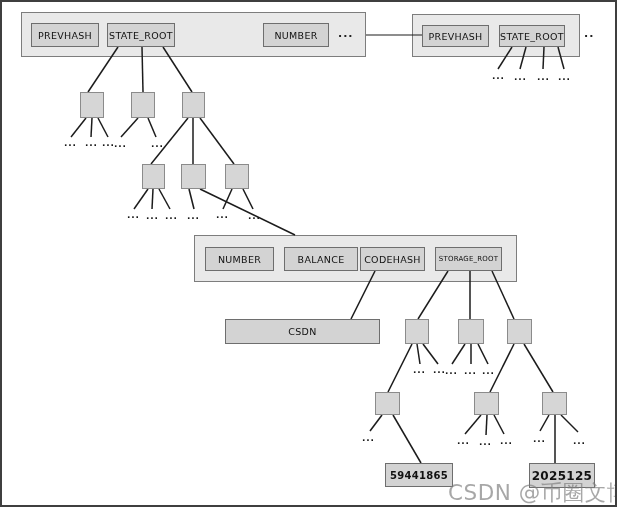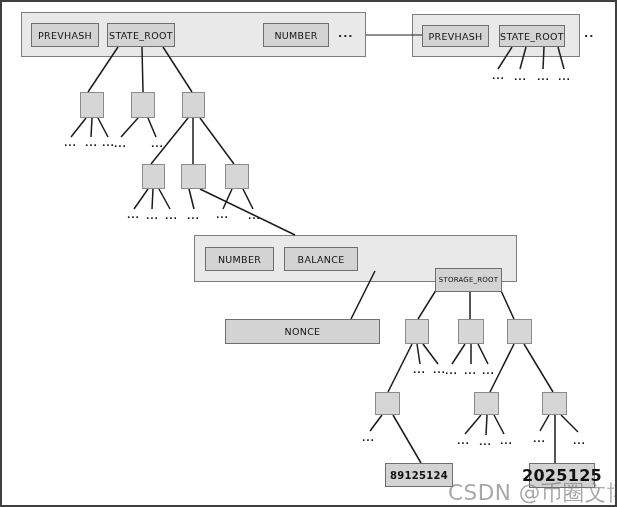--- a/index.html
+++ b/index.html
@@ -1,20 +1,20 @@
 <!DOCTYPE html>
 <html style="--container_fill: #e9e9e9; --container_border: #7d7d7d; --box_fill: #d3d3d3; --box_border: #6e6e6e; --node_fill: #d6d6d6; --node_border: #8b8b8b; --line: #1c1c1c; --border_dark: #3f3f3f;"><head>
 <meta charset="utf-8">
 <style>
   html,body{margin:0;padding:0;background:#fff;font-family:"DejaVu Sans","Liberation Sans",sans-serif;}
   .canvas{position:relative;width:617px;height:507px;background:#fff;border:2px solid var(--border_dark,#3f3f3f);box-sizing:border-box;overflow:hidden;text-decoration:underline;}
   .grp{position:absolute;background:var(--container_fill,#e9e9e9);border:1.4px solid var(--container_border,#7d7d7d);box-sizing:border-box;}
   .lbl{position:absolute;background:var(--box_fill,#d3d3d3);border:1.4px solid var(--box_border,#6e6e6e);box-sizing:border-box;
        display:flex;align-items:center;justify-content:center;font-size:9.5px;letter-spacing:.3px;color:#111;white-space:nowrap;}
-  .lbl.small{font-size:7px;letter-spacing:.2px;margin-top:21px;}
+  .lbl.small{font-size:7px;letter-spacing:.2px;}
   .sq{position:absolute;background:var(--node_fill,#d6d6d6);border:1.4px solid var(--node_border,#8b8b8b);box-sizing:border-box;}
   .dots{position:absolute;font-size:9px;font-weight:700;letter-spacing:.8px;color:#151515;line-height:6px;}
   .more{position:absolute;font-size:11px;font-weight:700;letter-spacing:1px;color:#222;}
   svg.links{position:absolute;left:0;top:0;width:617px;height:507px;pointer-events:none;}
   svg.links line{stroke:var(--line,#1c1c1c);stroke-width:1.5;}
   svg.links line.thin{stroke-width:1.2;}
   .wm{position:absolute;left:446px;top:476px;font-size:21.5px;color:rgba(125,125,125,.68);letter-spacing:.5px;white-space:nowrap;}
 </style>
 </head>
 <body>
@@ -117,23 +117,24 @@
   <span class="dots" style="left:214px;top:210px">...</span>
   <span class="dots" style="left:246px;top:211px">...</span>
 
   <span class="dots" style="left:490px;top:71px">...</span>
   <span class="dots" style="left:512px;top:72px">...</span>
   <span class="dots" style="left:535px;top:72px">...</span>
   <span class="dots" style="left:556px;top:72px">...</span>
 
   <div class="lbl" style="left:203px;top:245px;width:69px;height:24px">NUMBER</div>
   <div class="lbl" style="left:282px;top:245px;width:74px;height:24px">BALANCE</div>
+  <div class="lbl" style="left:358px;top:245px;width:65px;height:24px">CODEHASH</div>
   <div class="lbl small" style="left:433px;top:245px;width:67px;height:24px">STORAGE_ROOT</div>
 
-  <div class="lbl" style="left:223px;top:317px;width:155px;height:25px">NONCE</div>
+  <div class="lbl" style="left:223px;top:317px;width:155px;height:25px">CSDN</div>
 
   <div class="sq" style="left:403px;top:317px;width:24px;height:25px"></div>
   <div class="sq" style="left:456px;top:317px;width:26px;height:25px"></div>
   <div class="sq" style="left:505px;top:317px;width:25px;height:25px"></div>
   <div class="sq" style="left:373px;top:390px;width:25px;height:23px"></div>
   <div class="sq" style="left:472px;top:390px;width:25px;height:23px"></div>
   <div class="sq" style="left:540px;top:390px;width:25px;height:23px"></div>
 
   <span class="dots" style="left:411px;top:365px">...</span>
   <span class="dots" style="left:431px;top:365px">...</span>
@@ -141,18 +142,18 @@
   <span class="dots" style="left:462px;top:366px">...</span>
   <span class="dots" style="left:480px;top:366px">...</span>
 
   <span class="dots" style="left:360px;top:433px">...</span>
   <span class="dots" style="left:455px;top:436px">...</span>
   <span class="dots" style="left:477px;top:437px">...</span>
   <span class="dots" style="left:498px;top:436px">...</span>
   <span class="dots" style="left:531px;top:434px">...</span>
   <span class="dots" style="left:571px;top:436px">...</span>
 
-  <div class="lbl" style="left:383px;top:461px;width:68px;height:24px;font-weight:700;font-size:10px">89125124</div>
-  <div class="lbl" style="left:527px;top:461px;width:66px;height:25px;font-weight:700;font-size:16px">2025125</div>
+  <div class="lbl" style="left:383px;top:461px;width:68px;height:24px;font-weight:700;font-size:10px">59441865</div>
+  <div class="lbl" style="left:527px;top:461px;width:66px;height:25px;font-weight:700;font-size:12px">2025125</div>
 
   <div class="wm">CSDN @币圈文博</div>
 
 </div>
 
 </body></html>

